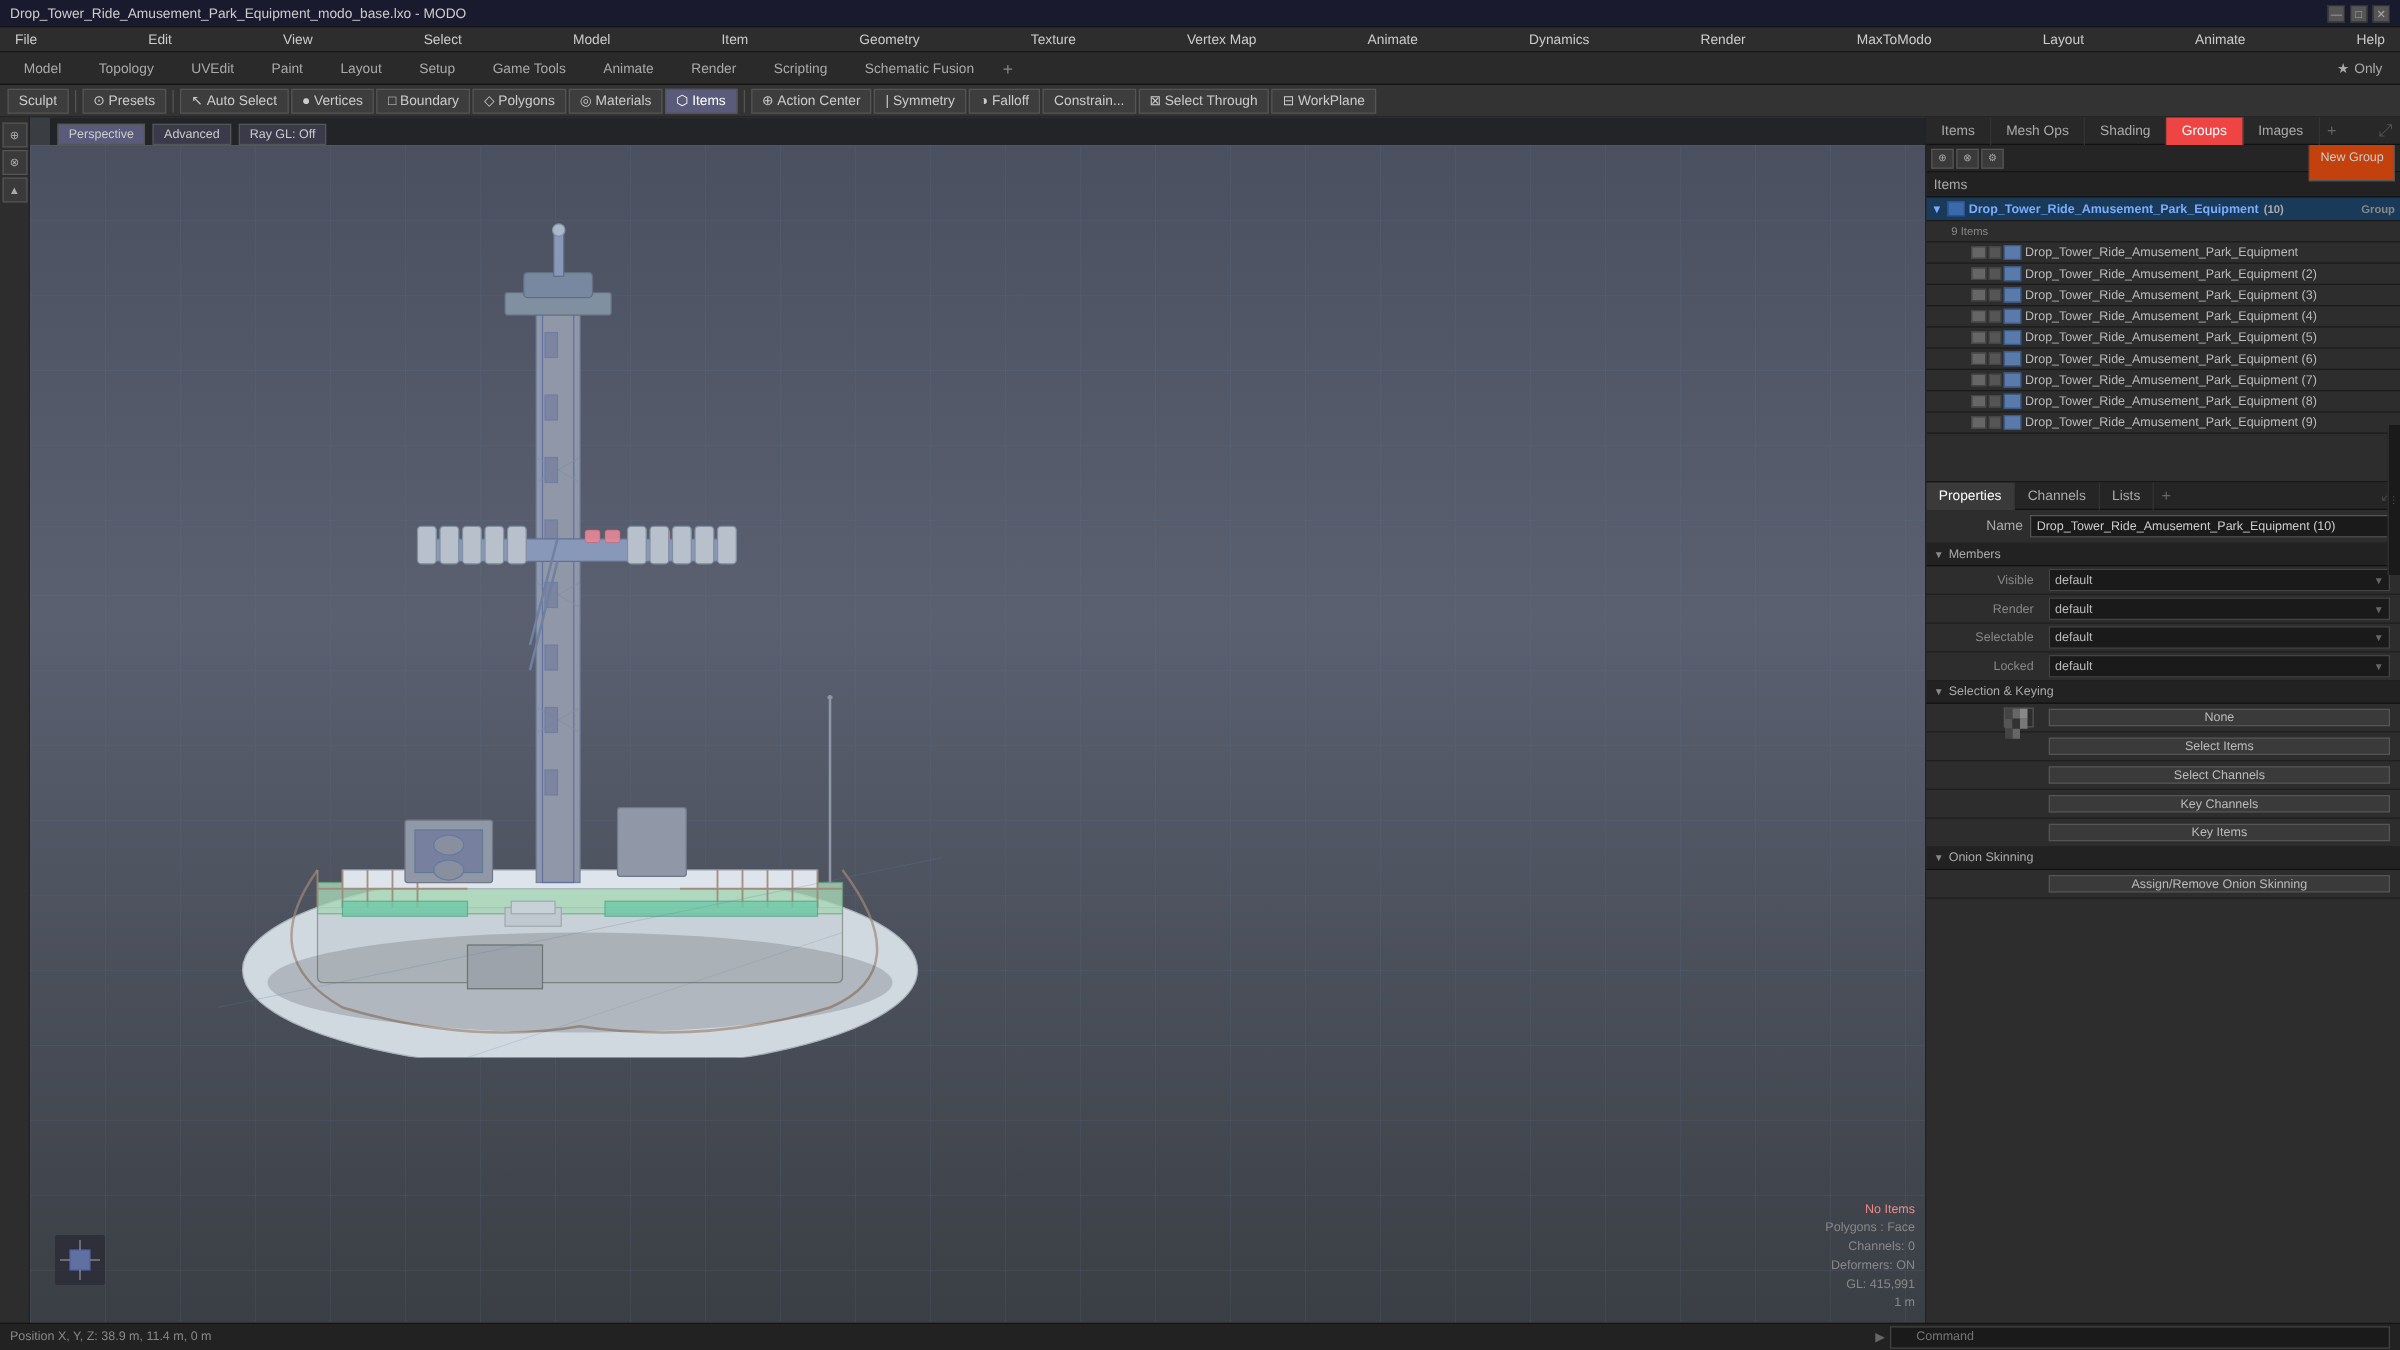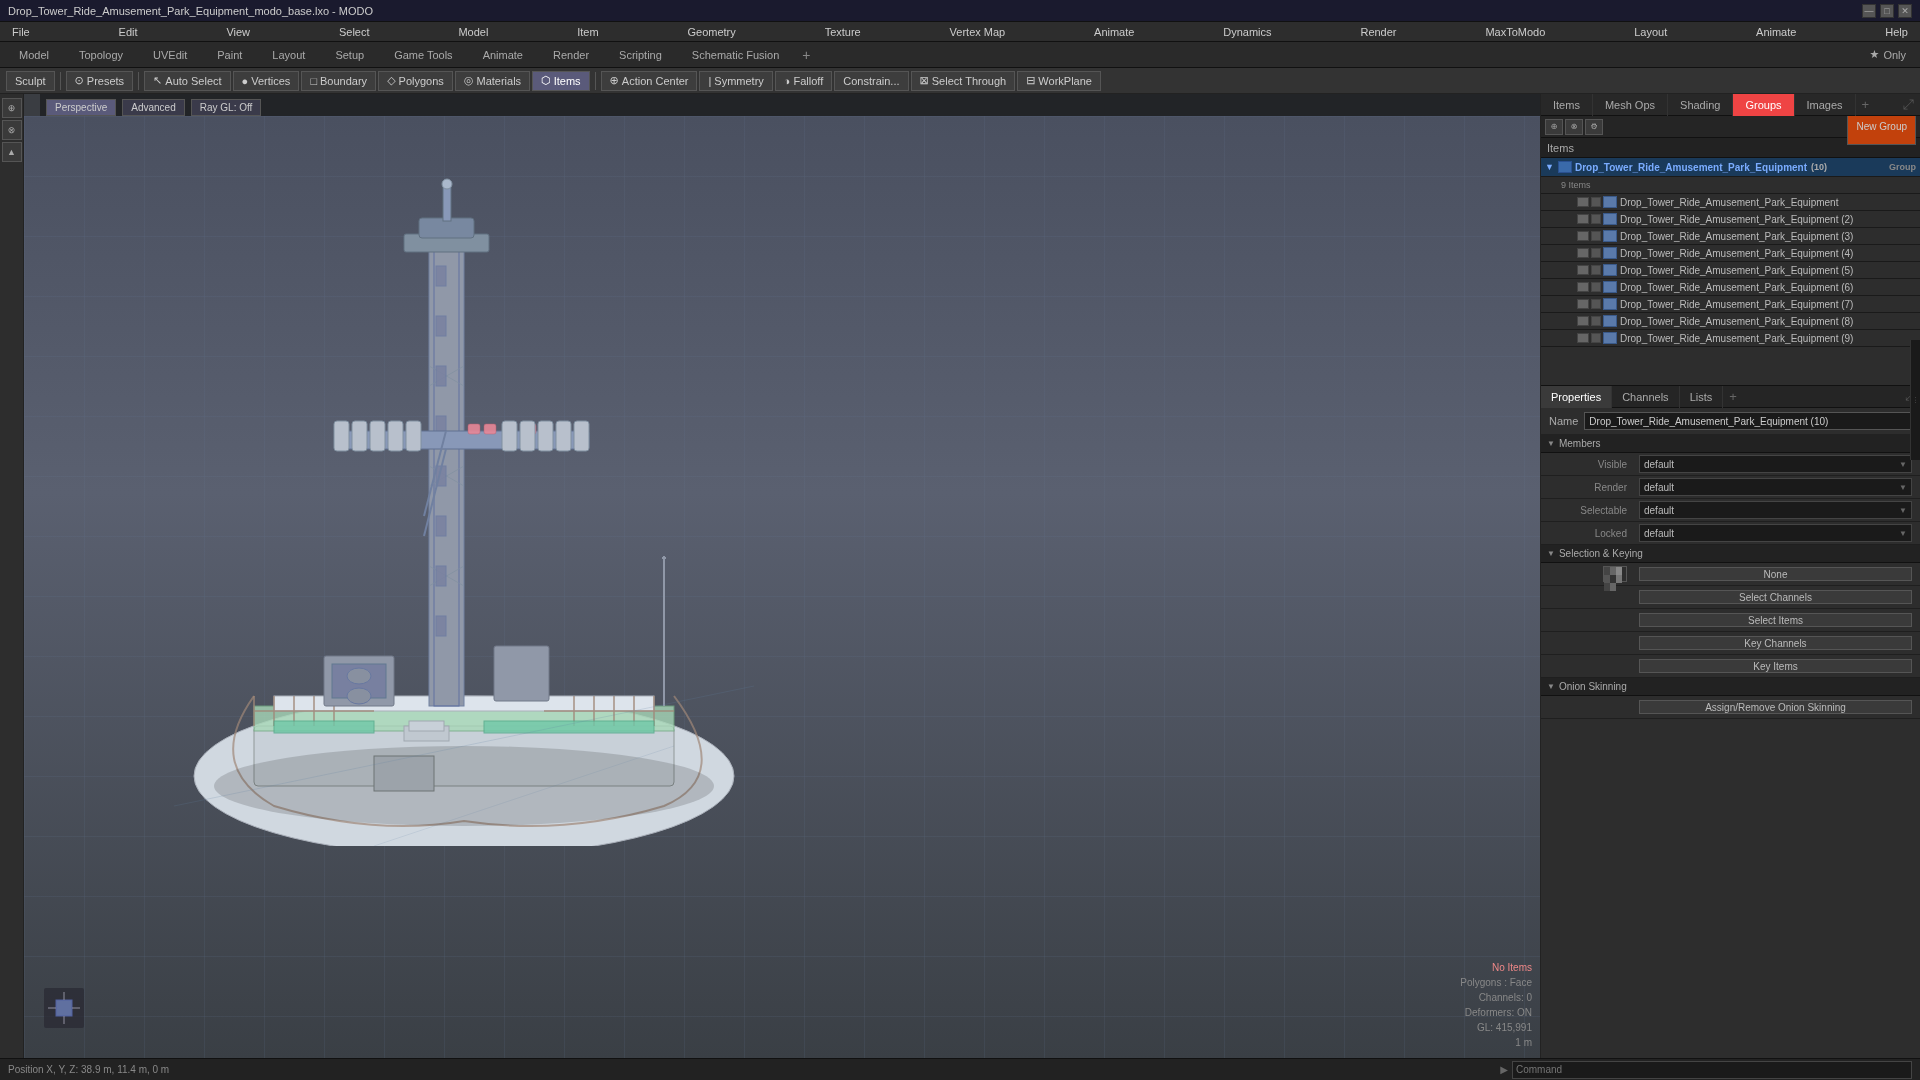--- a/index.html
+++ b/index.html
@@ -349,21 +349,21 @@
     .prop-tab.active { background: #3a3a3a; color: #fff; }
     .prop-tab-plus { padding: 2px 6px; color: #666; cursor: pointer; font-size: 13px; }
 
     #prop-name-row {
       display: flex;
       align-items: center;
       padding: 4px 8px;
       border-bottom: 1px solid #222;
       gap: 6px;
     }
-    #prop-name-label { color: #aaa; font-size: 11px; white-space: nowrap; }
+    #prop-name-label { color: #aaa; font-size: 11px; white-space: nowrap; margin-left: 40px; }
     #prop-name-value {
       flex: 1;
       background: #1a1a1a;
       border: 1px solid #555;
       color: #ccc;
       padding: 1px 4px;
       font-size: 10px;
       height: 18px;
     }
 
@@ -912,26 +912,26 @@
             <div class="color-cell" style="background:#777;"></div>
             <div class="color-cell" style="background:#444;"></div>
             <div class="color-cell" style="background:#666;"></div>
           </div>
         </div>
         <div class="prop-btn">None</div>
       </div>
 
       <div class="prop-row">
         <span class="prop-label"></span>
-        <div class="prop-btn">Select Channels</div>
+        <div class="prop-btn">Select Items</div>
       </div>
 
       <div class="prop-row">
         <span class="prop-label"></span>
-        <div class="prop-btn">Select Items</div>
+        <div class="prop-btn">Select Channels</div>
       </div>
 
       <div class="prop-row">
         <span class="prop-label"></span>
         <div class="prop-btn">Key Channels</div>
       </div>
 
       <div class="prop-row">
         <span class="prop-label"></span>
         <div class="prop-btn">Key Items</div>
@@ -953,15 +953,15 @@
         <span style="color:#555; font-size:8px; writing-mode:vertical-rl;">···</span>
       </div>
     </div>
   </div>
 </div>
 
 <div id="status-bar">
   <span class="status-text">Position X, Y, Z:  38.9 m, 11.4 m, 0 m</span>
   <div class="command-area" style="flex:1; display:flex; align-items:center; justify-content:flex-end; gap:4px;">
     <span class="cmd-arrow">▶</span>
-    <input class="command-input" type="text" id="command-input" placeholder="Command" style="flex: 1 1 0%; max-width: 400px; height: 18px; background: rgb(26, 26, 26); border: 1px solid rgb(68, 68, 68); color: rgb(204, 204, 204); padding: 0px 3px; font-size: 10px;">
+    <input class="command-input" type="text" id="command-input" placeholder="Command" style="flex: 1 1 0%; max-width: 400px; height: 18px; background: rgb(26, 26, 26); border: 1px solid rgb(68, 68, 68); color: rgb(204, 204, 204); padding: 0px 20px; font-size: 10px;">
   </div>
 </div>
 
 </body></html>

